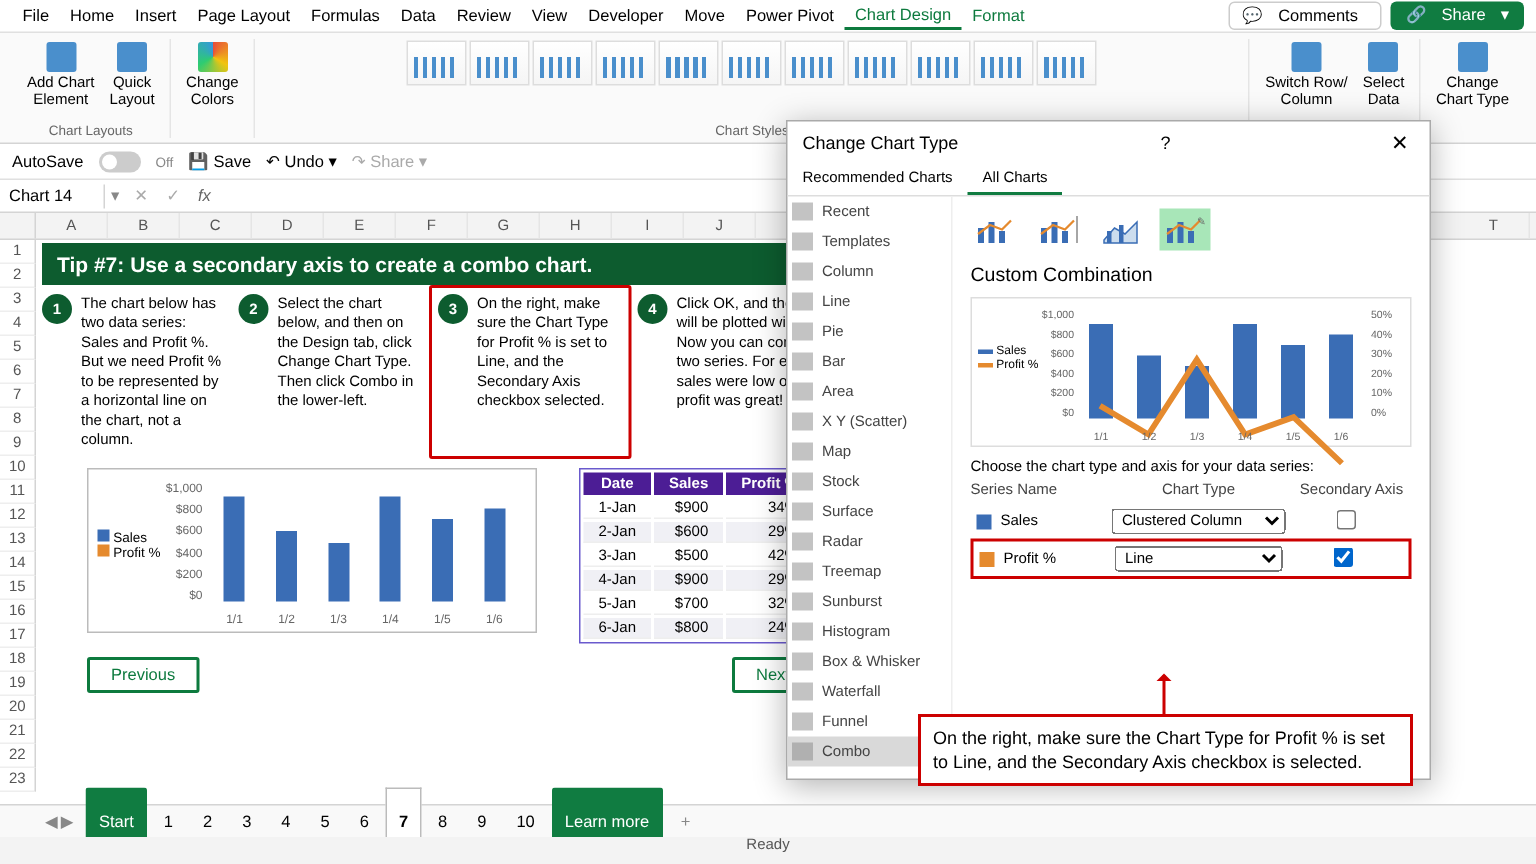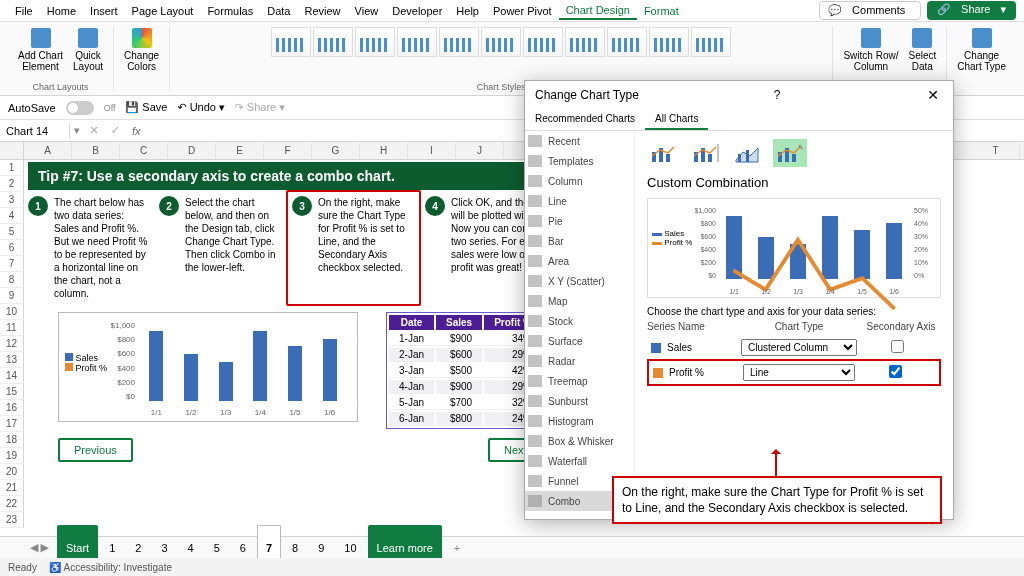--- a/index.html
+++ b/index.html
@@ -114,36 +114,36 @@
 .callout-arrow { position:absolute; left:775px; top:450px; width:2px; height:28px; background:#c00; }
 .callout-arrow::before { content:""; position:absolute; top:-6px; left:-4px; border:5px solid transparent; border-bottom-color:#c00; }
 
 
 .sheet-tabs { position:absolute; left:0; bottom:18px; right:0; height:22px; display:flex; align-items:center; padding-left:30px; gap:2px; border-top:1px solid #d4d4d4; font-size:11px; background:#f9f9f9; }
 .sheet-tab { padding:16px 8px; cursor:pointer; border:1px solid transparent; }
 .sheet-tab.active { background:#fff; border:1px solid #bbb; border-bottom-color:#fff; font-weight:600; }
 .sheet-tab.green { background:#107c41; color:#fff; border-radius:2px; }
 
 
-.statusbar { position:absolute; left:0; bottom:0; right:0; height:18px; background:#f3f3f3; display:flex; align-items:center; padding:0 8px; font-size:10px; color:#555; gap:12px; }
+.statusbar { position:absolute; left:0; bottom:0; right:0; height:18px; background:#f3f3f3; display:flex; align-items:center; padding:0 8px; font-size:10px; color:#555; gap:12px;flex-direction:column; }
 </style>
 </head>
 <body>
 
 <div class="menubar">
   <span>File</span>
   <span>Home</span>
   <span>Insert</span>
   <span>Page Layout</span>
   <span>Formulas</span>
   <span>Data</span>
   <span>Review</span>
   <span>View</span>
   <span>Developer</span>
-  <span>Help</span>
+  <span>Move</span>
   <span>Power Pivot</span>
   <span class="chart-design">Chart Design</span>
   <span style="color:#0d7a3e;">Format</span>
   <div class="right">
     <span class="comments-btn">💬 <span>Comments</span></span>
     <span class="share-btn">🔗 <span>Share</span> ▾</span>
   </div>
 </div>
 
 <div class="ribbon">

